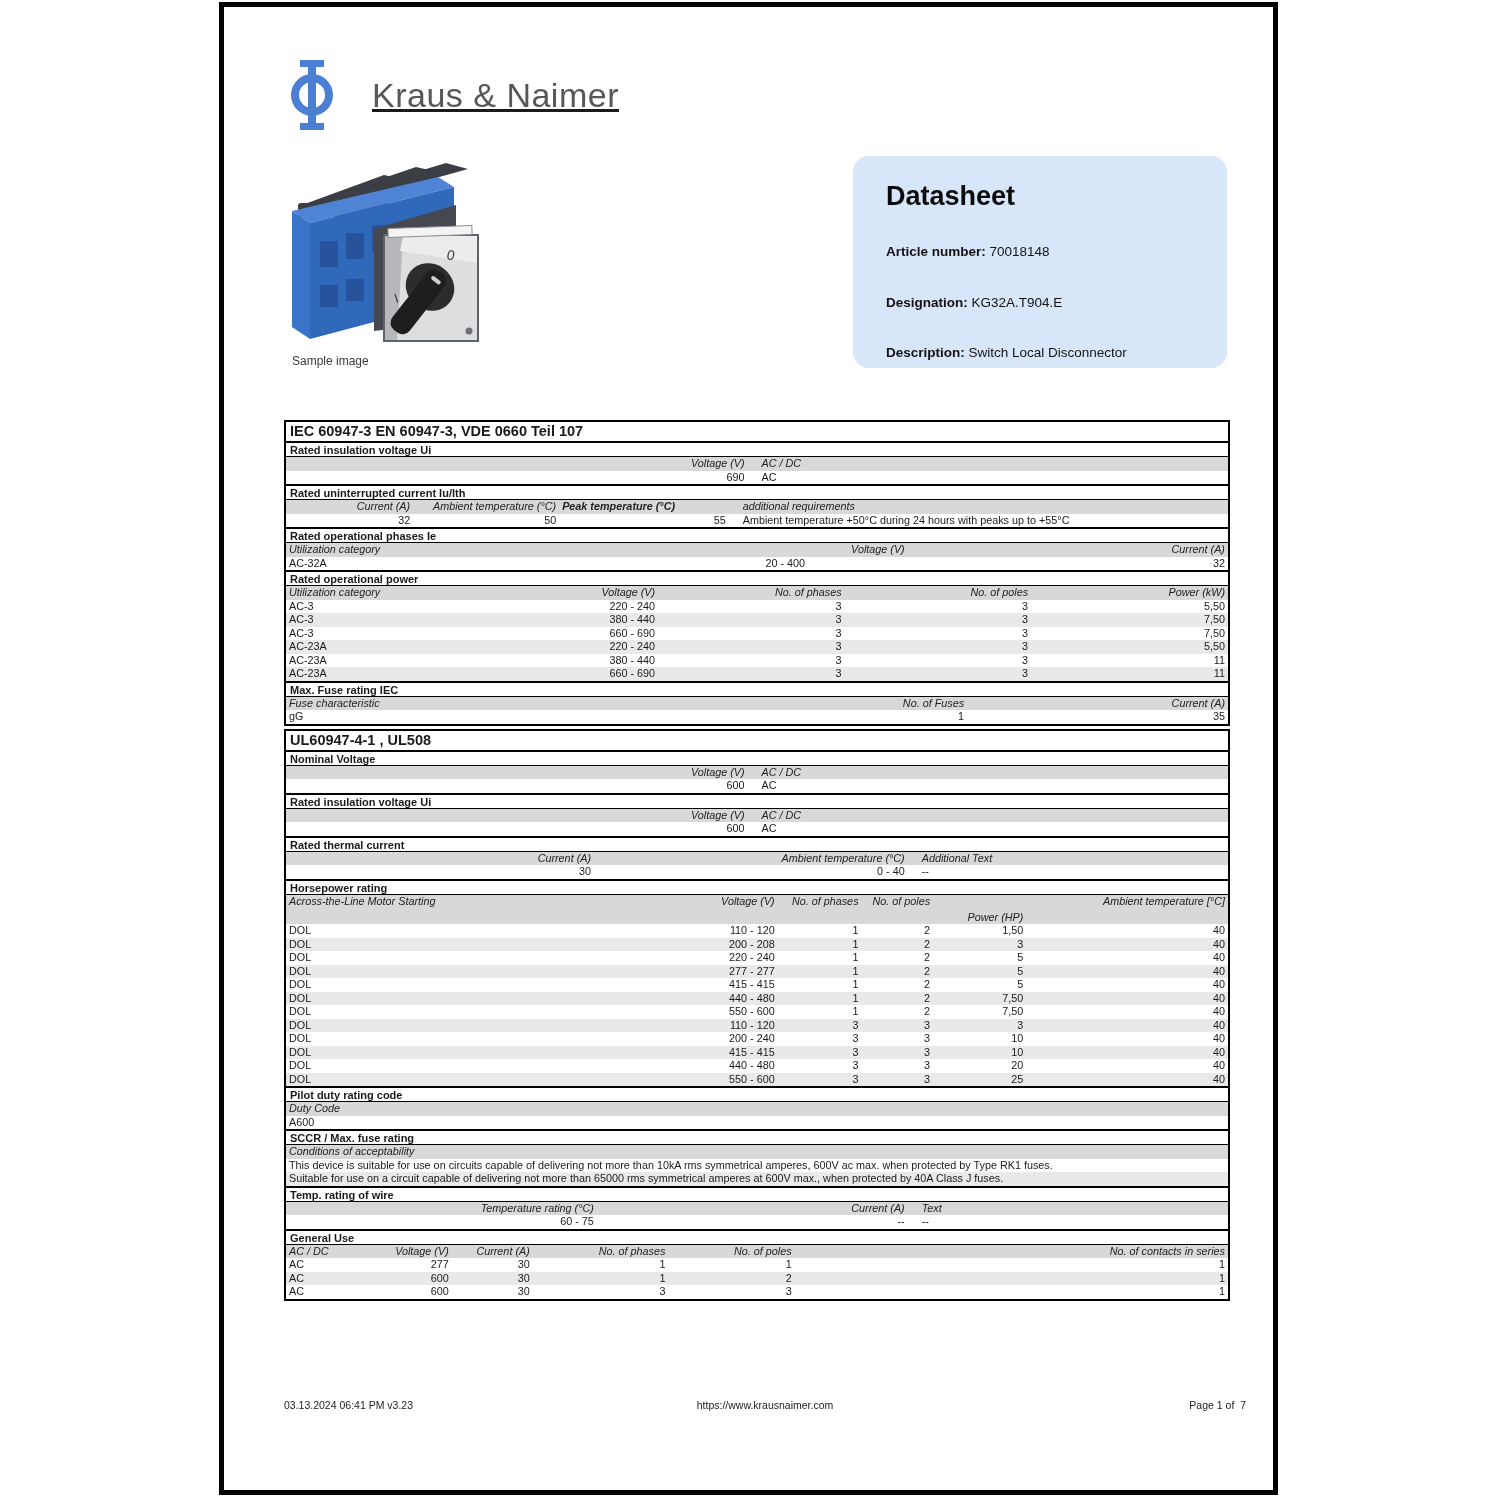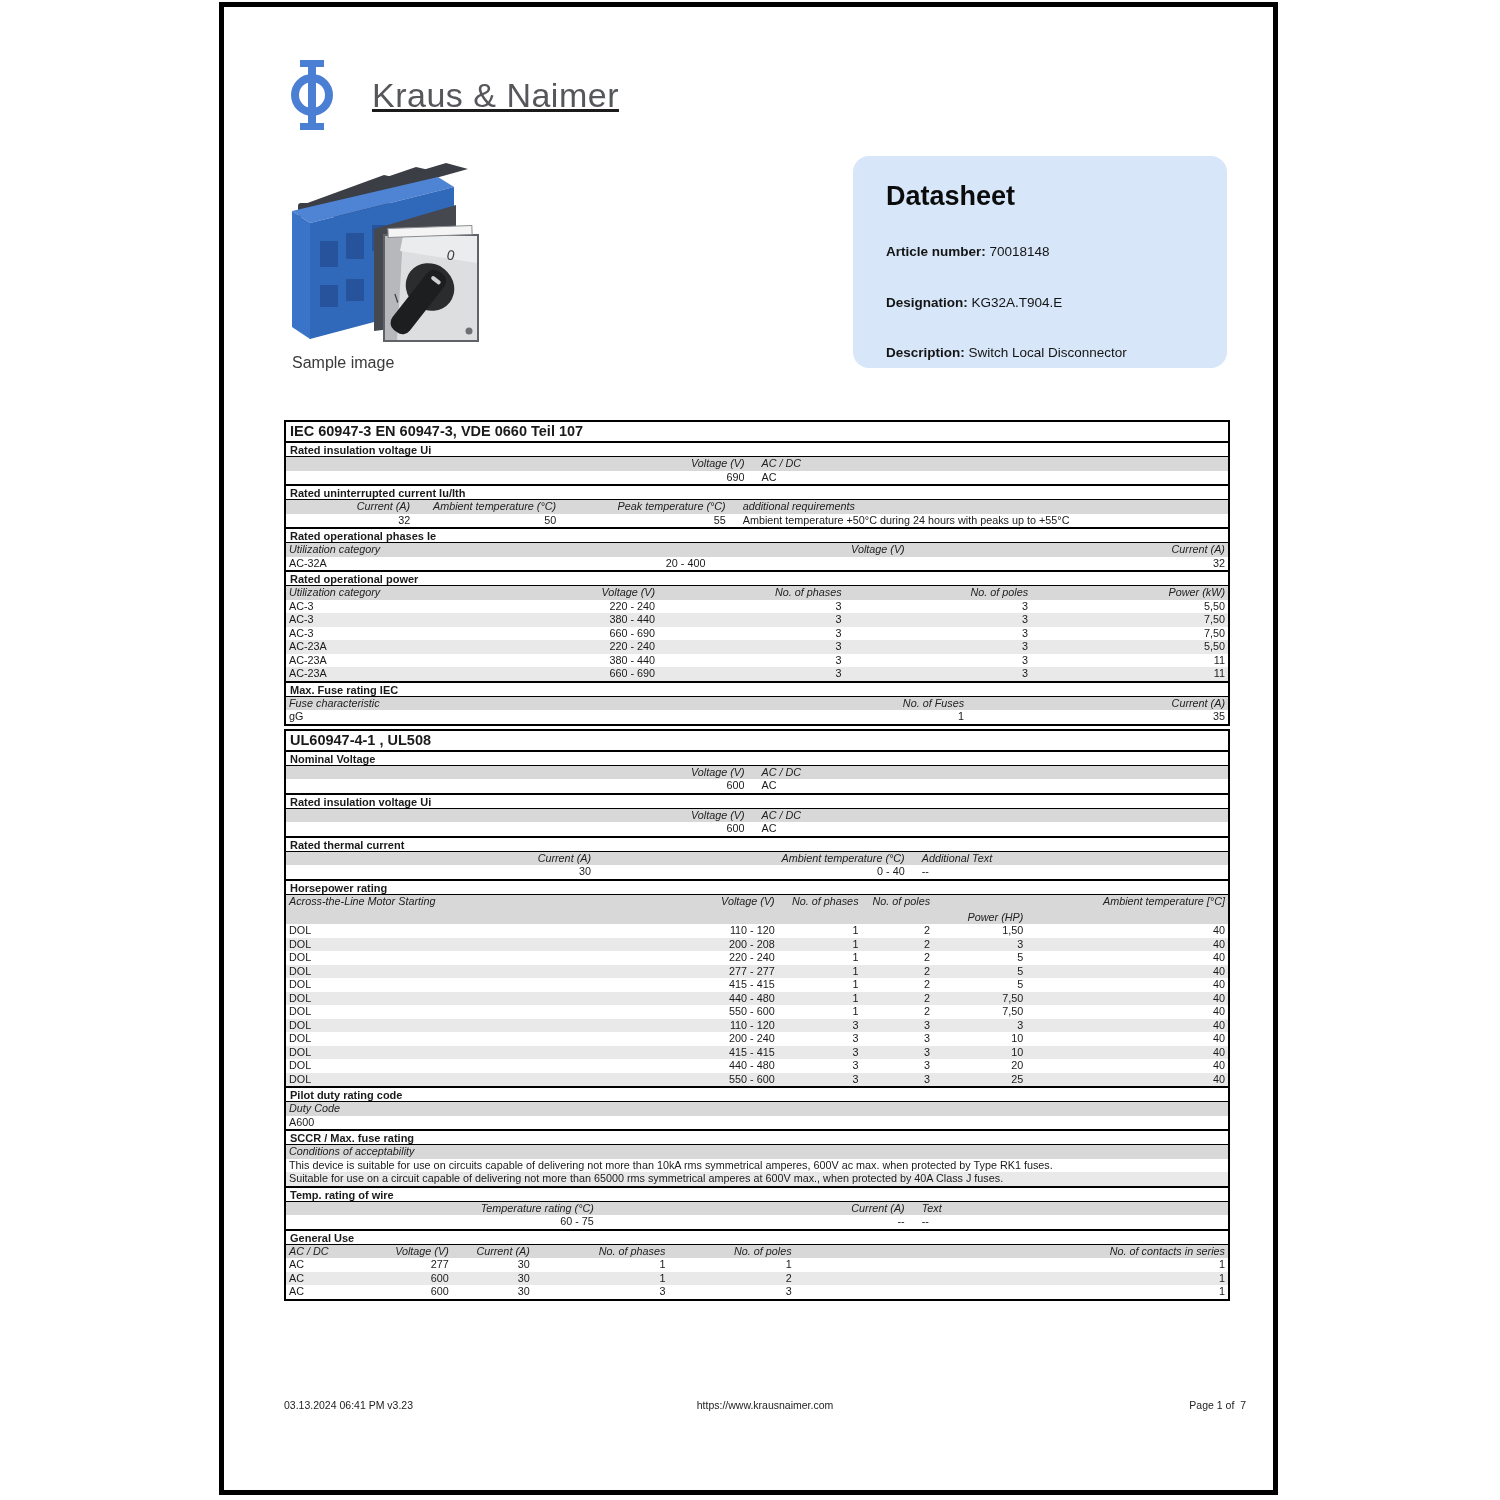--- a/index.html
+++ b/index.html
@@ -5,21 +5,21 @@
   * { margin:0; padding:0; box-sizing:border-box; }
   html,body { width:1500px; height:1500px; background:#fff; }
   body { position:relative; font-family:"Liberation Sans", sans-serif; color:#1a1a1a; }
   .page { position:absolute; left:219px; top:2px; width:1059px; height:1493px; background:#fff; border:5px solid #000; }
 
   .logo { position:absolute; left:64px; top:52px; display:flex; align-items:center;text-decoration:underline; }
   .logo svg { display:block; }
   .logo-text { margin-left:36px; font-size:34px; font-weight:400; color:#56575b; letter-spacing:0.5px; }
 
   .product { position:absolute; left:64px; top:156px; }
-  .caption { position:absolute; left:68px; top:347px; font-size:16px; color:#3a3a3a; }
+  .caption { position:absolute; left:68px; top:347px; font-size:12px; color:#3a3a3a; }
 
   .card { position:absolute; left:629px; top:149px; width:374px; height:212px; background:#d7e6f8; border-radius:16px; padding:25px 33px; }
   .card-title { font-size:27px; font-weight:bold; color:#0c0c0c; margin-bottom:15px; }
   .card-field { font-size:13.5px; line-height:21.5px; color:#141414;margin-top:29px; }
   .card-field .lbl { font-weight:bold; }
 
   .tables { position:absolute; left:60px; top:413px; width:946px; }
   .dtable { border:2px solid #000; background:#fff; }
   .dtable + .dtable { margin-top:3px; }
   .t-title { font-size:14.5px; font-weight:bold; line-height:19px; padding:0 4px; }
@@ -117,38 +117,38 @@
           <span class="cell pad-left" style="width: 51%; text-align: left;">AC / DC</span>
         </div>
         <div class="row">
           <span class="cell" style="width: 49%; text-align: right;">690</span>
           <span class="cell pad-left" style="width: 51%; text-align: left;">AC</span>
         </div>
         <div class="s-title">Rated uninterrupted current Iu/Ith</div>
         <div class="row head">
           <span class="cell" style="width: 13.5%; text-align: right;">Current (A)</span>
           <span class="cell" style="width: 15.5%; text-align: right;">Ambient temperature (°C)</span>
-          <span class="cell" style="width: 18%; text-align: right;">Peak temperature (°C)</span>
+          <span class="cell" style="width: 18%;  font-weight: bold;">Peak temperature (°C)</span>
           <span class="cell pad-left" style="width: 53%; text-align: left;">additional requirements</span>
         </div>
         <div class="row">
           <span class="cell" style="width: 13.5%; text-align: right;">32</span>
           <span class="cell" style="width: 15.5%; text-align: right;">50</span>
           <span class="cell" style="width: 18%; text-align: right;">55</span>
           <span class="cell pad-left" style="width: 53%; text-align: left;">Ambient temperature +50°C during 24 hours with peaks up to +55°C</span>
         </div>
         <div class="s-title">Rated operational phases Ie</div>
         <div class="row head">
           <span class="cell" style="width: 40%; text-align: left;">Utilization category</span>
           <span class="cell" style="width: 26%; text-align: right;">Voltage (V)</span>
           <span class="cell" style="width: 34%; text-align: right;">Current (A)</span>
         </div>
         <div class="row">
           <span class="cell" style="width: 40%; text-align: left;">AC-32A</span>
-          <span class="cell" style="width: 26%; text-align: left;">20 - 400</span>
+          <span class="cell" style="width: 26%; text-align: center;">20 - 400</span>
           <span class="cell" style="width: 34%; text-align: right;">32</span>
         </div>
         <div class="s-title">Rated operational power</div>
         <div class="row head">
           <span class="cell" style="width: 20%; text-align: left;">Utilization category</span>
           <span class="cell" style="width: 19.5%; text-align: right;">Voltage (V)</span>
           <span class="cell" style="width: 19.8%; text-align: right;">No. of phases</span>
           <span class="cell" style="width: 19.8%; text-align: right;">No. of poles</span>
           <span class="cell" style="width: 20.9%; text-align: right;">Power (kW)</span>
         </div>

